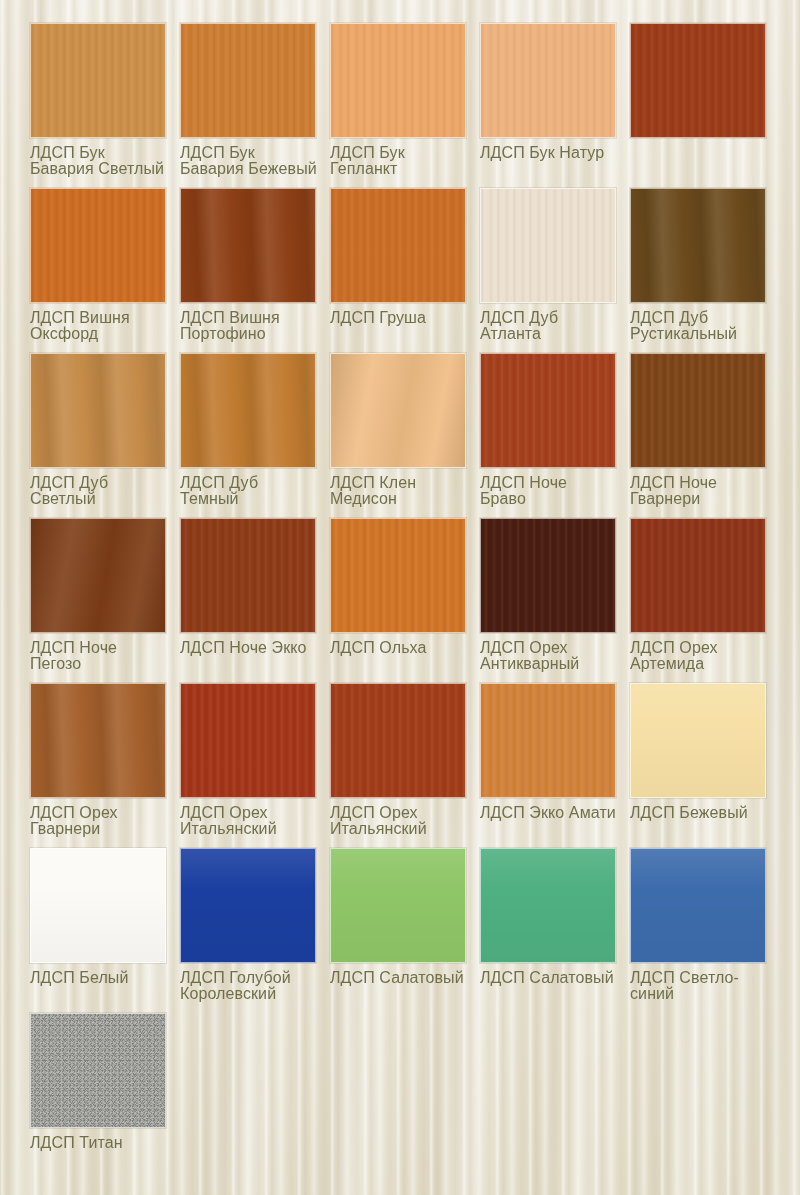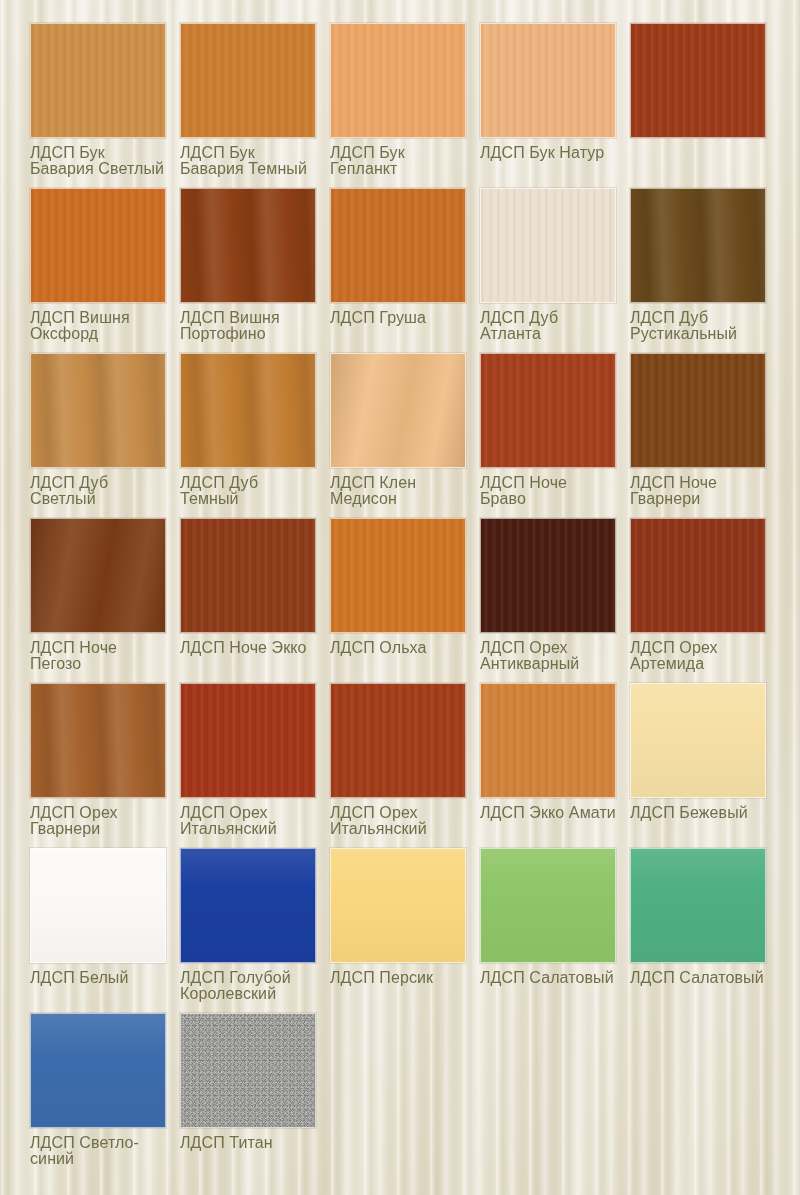--- a/index.html
+++ b/index.html
@@ -152,21 +152,21 @@
     <div class="swatch-cell">
       <div class="swatch-chip" style="background-color: rgb(204, 143, 72);">
         <div class="grain grain-v"></div>
       </div>
       <div class="swatch-label">ЛДСП Бук Бавария Светлый</div>
     </div>
     <div class="swatch-cell">
       <div class="swatch-chip" style="background-color: rgb(204, 125, 49);">
         <div class="grain grain-v"></div>
       </div>
-      <div class="swatch-label">ЛДСП Бук Бавария Темный</div>
+      <div class="swatch-label">ЛДСП Бук Бавария Бежевый</div>
     </div>
     <div class="swatch-cell">
       <div class="swatch-chip" style="background-color: rgb(237, 166, 104);">
         <div class="grain grain-v"></div>
       </div>
       <div class="swatch-label">ЛДСП Бук Гепланкт</div>
     </div>
     <div class="swatch-cell">
       <div class="swatch-chip" style="background-color: rgb(238, 179, 127);">
         <div class="grain grain-v"></div>
@@ -304,26 +304,20 @@
       </div>
       <div class="swatch-label">ЛДСП Белый</div>
     </div>
     <div class="swatch-cell">
       <div class="swatch-chip" style="background-color: rgb(27, 63, 160);">
         <div class="grain grain-p"></div>
       </div>
       <div class="swatch-label">ЛДСП Голубой Королевский</div>
     </div>
     <div class="swatch-cell">
-      <div class="swatch-chip" style="background-color: rgb(250, 215, 127);">
-        <div class="grain grain-p"></div>
-      </div>
-      <div class="swatch-label">ЛДСП Персик</div>
-    </div>
-    <div class="swatch-cell">
       <div class="swatch-chip" style="background-color: rgb(143, 198, 103);">
         <div class="grain grain-p"></div>
       </div>
       <div class="swatch-label">ЛДСП Салатовый</div>
     </div>
     <div class="swatch-cell">
       <div class="swatch-chip" style="background-color: rgb(79, 176, 129);">
         <div class="grain grain-p"></div>
       </div>
       <div class="swatch-label">ЛДСП Салатовый</div>

